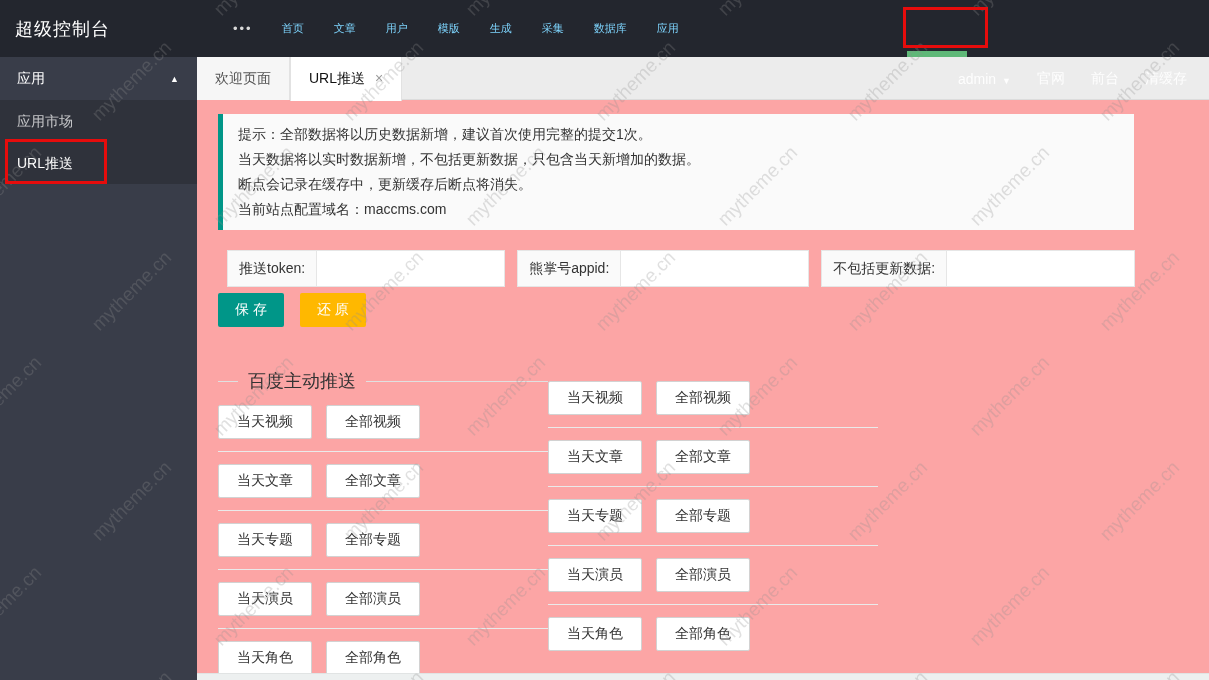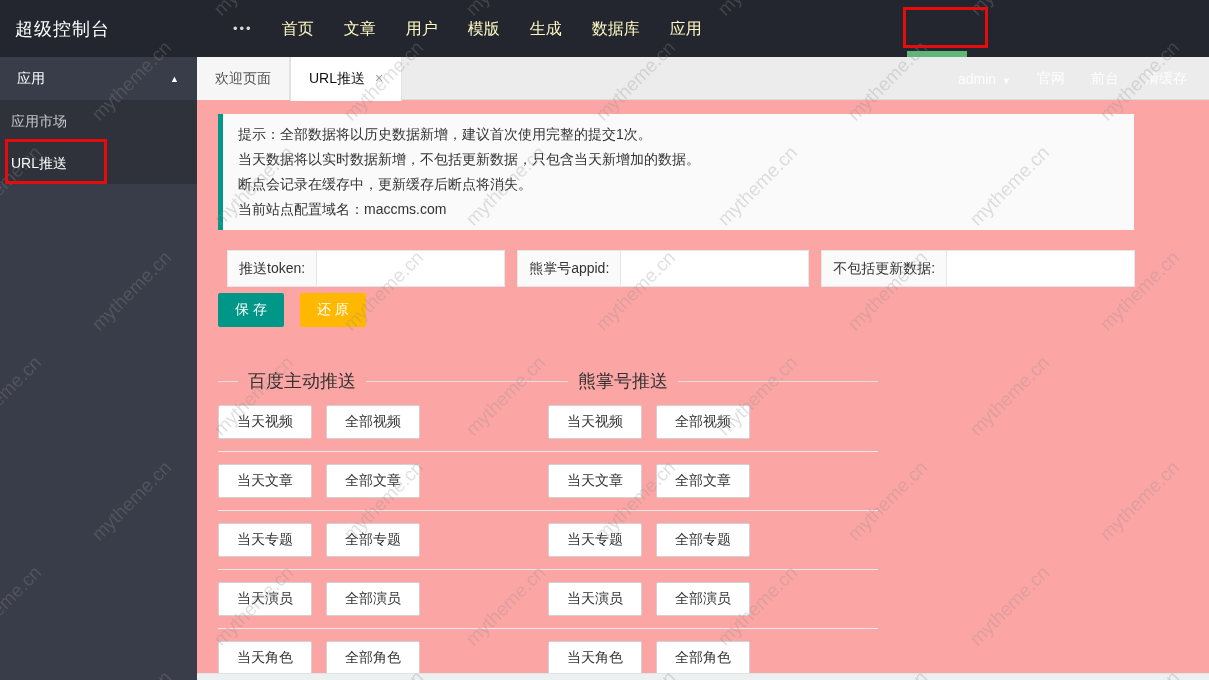--- a/index.html
+++ b/index.html
@@ -8,31 +8,31 @@
     position:relative; overflow:hidden; background:#fff;
     font-family:"Liberation Sans","DejaVu Sans",sans-serif;
   }
   
   header { position:absolute; top:0; left:0; width:100%; height:57px;
     background:var(--header-bg); display:flex; align-items:center; z-index:2; }
   .logo { width:197px; padding-left:15px; color:#fff; font-size:18px; letter-spacing:1px; }
   .more-btn { color:#d8d8d8; font-size:13px; padding:0 14px; margin-left:22px;
     letter-spacing:2px; line-height:57px; cursor:pointer; }
   nav { display:flex; }
-  .nav-item { color:#fef9c3; font-size:16px; padding:0 15px; line-height:57px; cursor:pointer; }
+  .nav-item { color:#7dd3fc; font-size:11px; padding:0 15px; line-height:57px; cursor:pointer; }
   .green-bar { position:absolute; left:907px; top:51px; width:60px; height:6px;
     background:var(--green); z-index:3; }
   
   aside { position:absolute; left:0; top:57px; bottom:0; width:197px;
     background:var(--side-bg); z-index:2; }
   .side-group { height:43px; display:flex; align-items:center; justify-content:space-between;
     padding:0 18px 0 17px; color:#fff; font-size:14px; cursor:pointer; }
   .caret-up { font-size:9px; color:#fff; }
   .side-children { background:var(--side-child-bg); }
-  .side-item { height:42px; line-height:42px; padding-left:11px; font-size:14px;
+  .side-item { height:42px; line-height:42px; padding-left:17px; font-size:14px;
     color:rgba(255,255,255,.72); cursor:pointer; }
   .side-item.active { color:#fff; }
   
   .tabbar { position:absolute; left:197px; top:57px; right:0; height:43px;
     background:var(--tabbar-bg); border-bottom:1px solid #dcdcdc; display:flex; z-index:1; }
   .tab { height:43px; line-height:43px; padding:0 18px; font-size:14px; color:#555;
     background:#f6f6f6; border-right:1px solid #e2e2e2; cursor:pointer; }
   .tab.active { background:#fff; color:#111; border-left:1px solid #e2e2e2; height:44px; }
   .tab .close { color:#9a9a9a; margin-left:10px; font-size:14px; }
   .user-bar { position:absolute; right:22px; top:57px; height:43px; display:flex;
@@ -79,20 +79,21 @@
 
 <header>
   <div class="logo">超级控制台</div>
   <div class="more-btn">•••</div>
   <nav id="main-nav">
       <div class="nav-item">首页</div>
       <div class="nav-item">文章</div>
       <div class="nav-item">用户</div>
       <div class="nav-item">模版</div>
       <div class="nav-item">生成</div>
+      <div class="nav-item">采集</div>
       <div class="nav-item">数据库</div>
       <div class="nav-item active">应用</div>
     </nav>
 </header>
 <div class="green-bar"></div>
 
 <aside>
   <div class="side-group">
     <span>应用</span>
     <span class="caret-up">▲</span>
@@ -159,21 +160,20 @@
         <div class="sec-row">
           <button class="row-btn">当天演员</button>
           <button class="row-btn">全部演员</button>
         </div>
         <div class="sec-row">
           <button class="row-btn">当天角色</button>
           <button class="row-btn">全部角色</button>
         </div>
       </div>
       <div class="section">
-        <div class="sec-title">熊掌号推送</div>
         <div class="sec-row">
           <button class="row-btn">当天视频</button>
           <button class="row-btn">全部视频</button>
         </div>
         <div class="sec-row">
           <button class="row-btn">当天文章</button>
           <button class="row-btn">全部文章</button>
         </div>
         <div class="sec-row">
           <button class="row-btn">当天专题</button>

